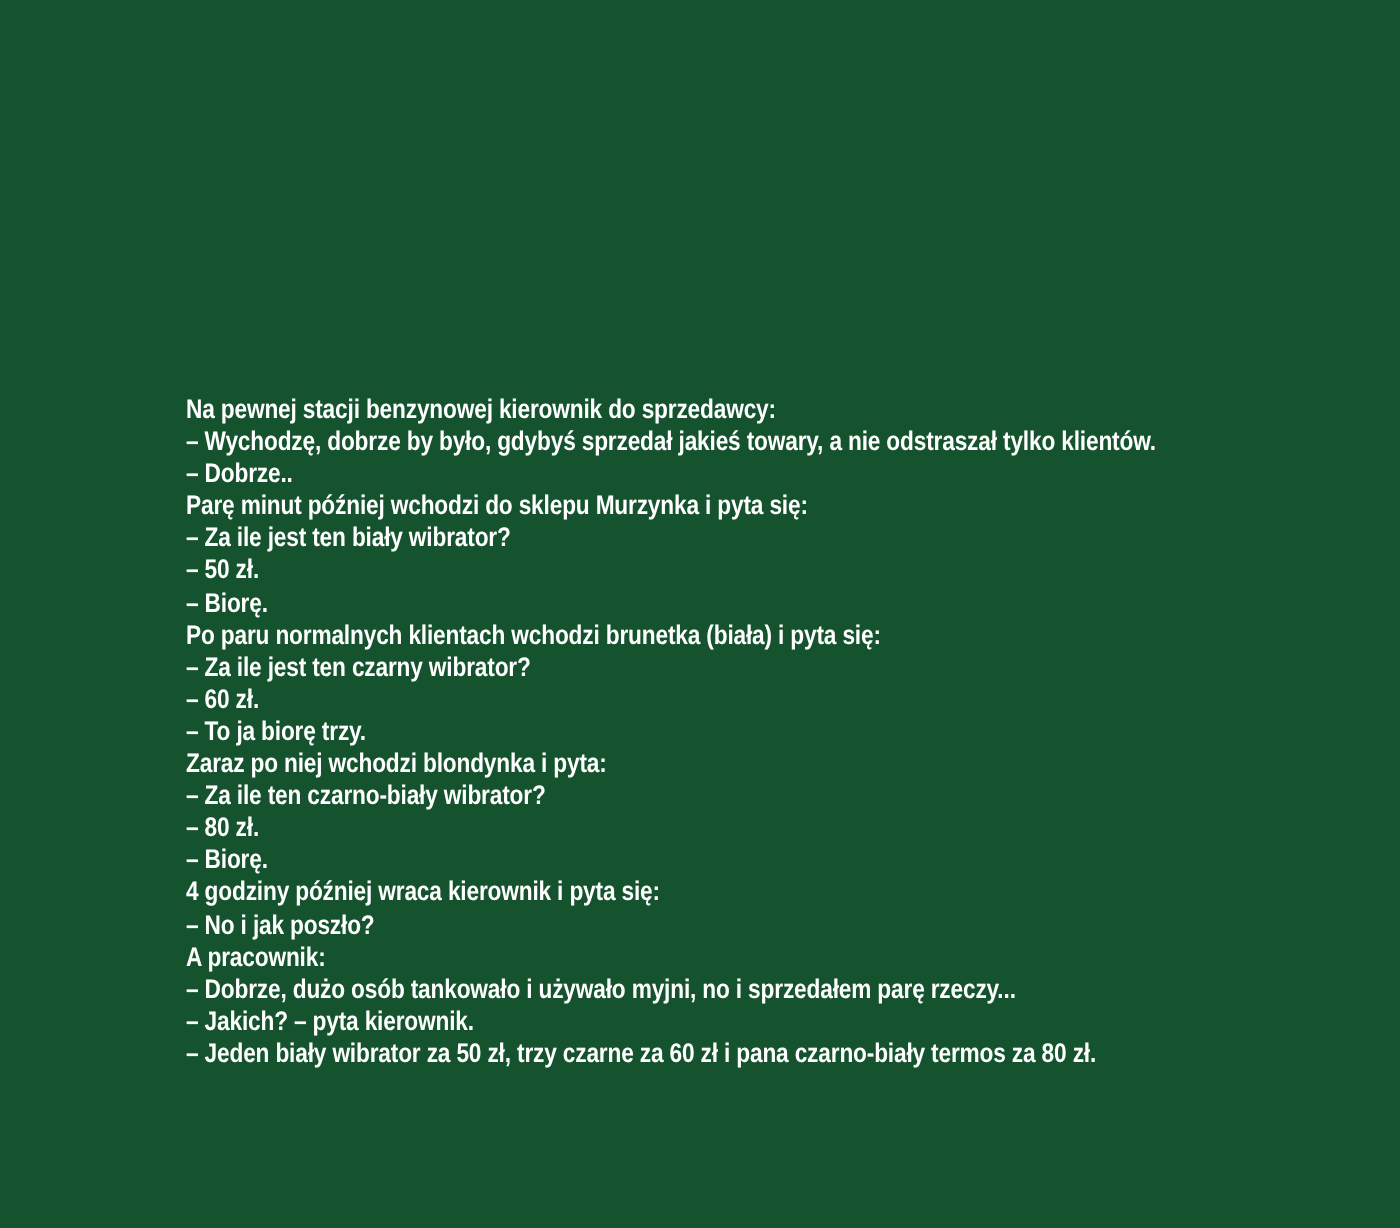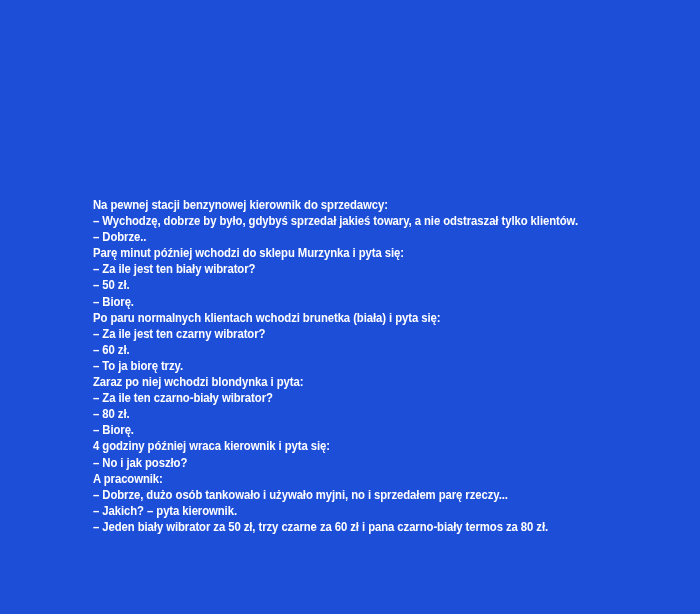--- a/index.html
+++ b/index.html
@@ -4,21 +4,21 @@
 <style>
   html, body {
     margin: 0;
     padding: 0;
     background: #000000;
   }
   .canvas {
     position: relative;
     width: 700px;
     height: 614px;
-    background: #1d4ed8;
+    background: #14532d;
     overflow: hidden;
   }
   .joke-text {
     position: absolute;
     left: 93px;
     top: 197px;
     color: #ffffff;
     font-family: "Liberation Sans", sans-serif;
     font-weight: bold;
     font-size: 13.5px;

